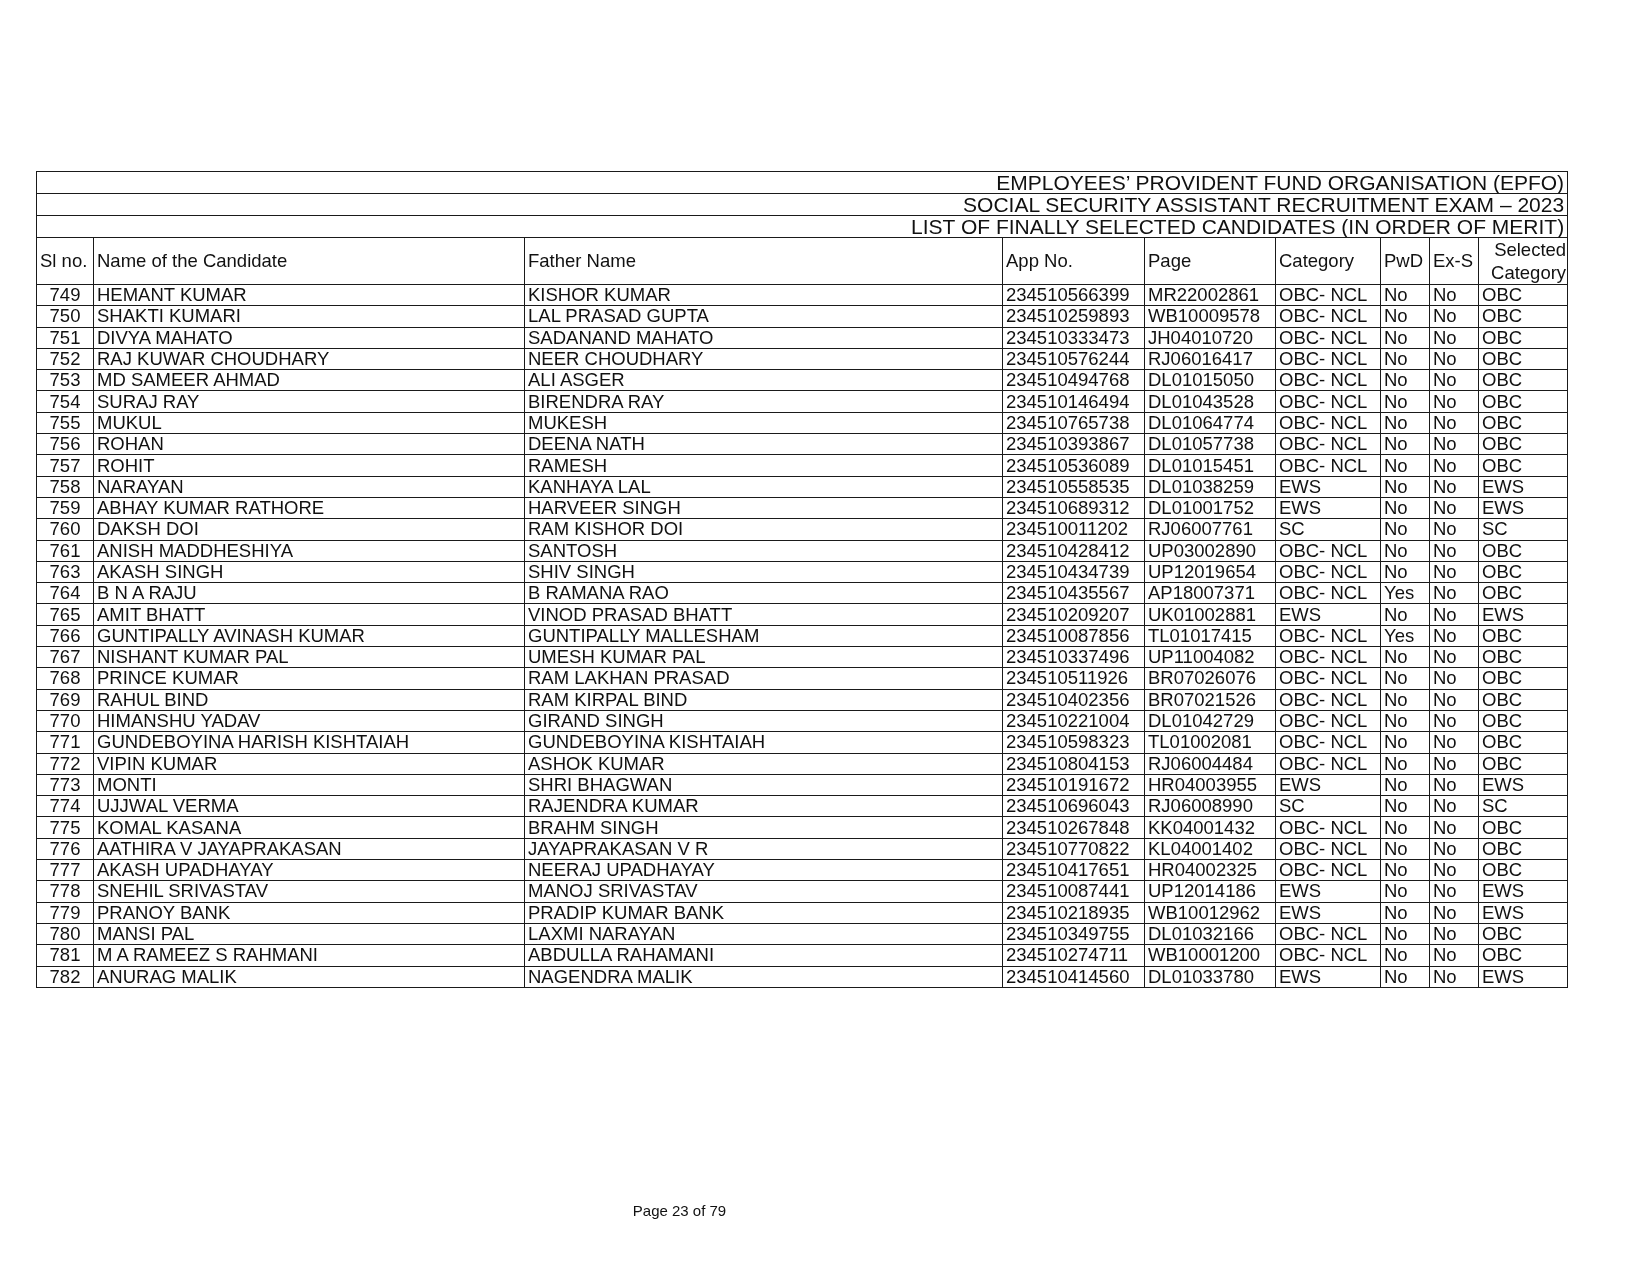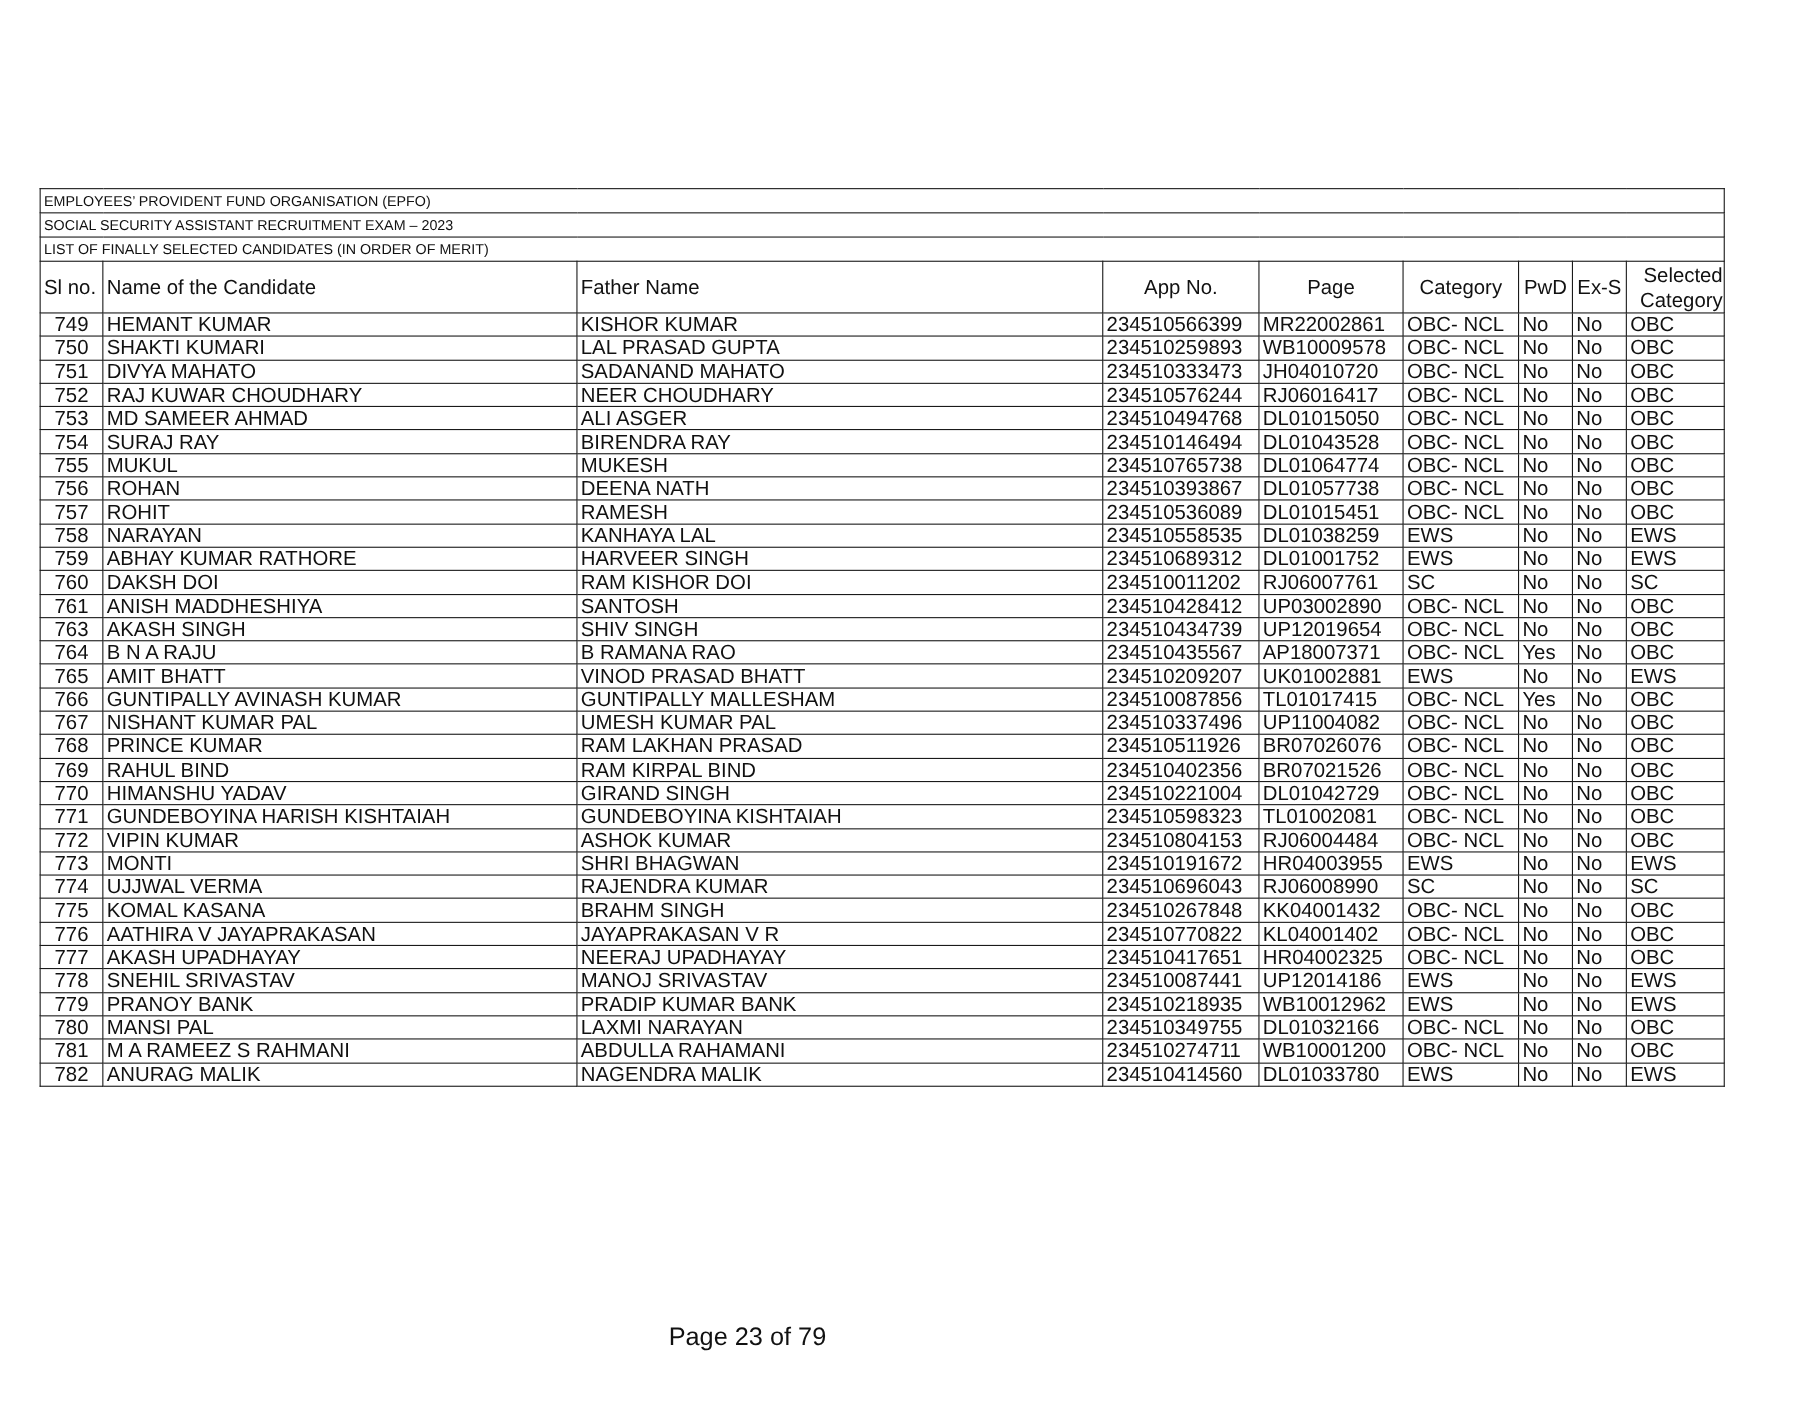--- a/index.html
+++ b/index.html
@@ -2,27 +2,27 @@
 <html><head>
 <meta charset="utf-8">
 <style>
   html, body { margin: 0; padding: 0; background: #ffffff; }
   body { width: 1651px; height: 1275px; position: relative; overflow: hidden;
          font-family: "Liberation Sans", sans-serif; color: #111; }
   .tbl { position: absolute; left: 36px; top: 171px; border-collapse: collapse;
          table-layout: fixed; width: 1531px; }
   .tbl td { border: 1.6px solid #1a1a1a; padding: 0 3px; font-size: 18.5px;
             line-height: 20px; height: 20.3px; white-space: nowrap; overflow: hidden; }
-  .tbl tr.title td { text-align: left; height: 21px; font-size: 13px; }
+  .tbl tr.title td { text-align: right; height: 21px; font-size: 21px; }
   .tbl tr.head td { height: 44px; font-size: 18.5px; }
   .c-sl { text-align: center; }
-  .c-center { text-align: center; }
+  .c-center { }
   .head .c-sel { text-align: right; white-space: normal; line-height: 23px; padding: 0 1px; }
   .footer { position: absolute; left: 0; width: 1359px; top: 1202px; text-align: center;
-            font-size: 23px; }
+            font-size: 15px; }
 </style>
 </head>
 <body>
 
 <table class="tbl">
   <colgroup>
     <col style="width:57px">
       <col style="width:431px">
       <col style="width:478px">
     <col style="width:142px">

